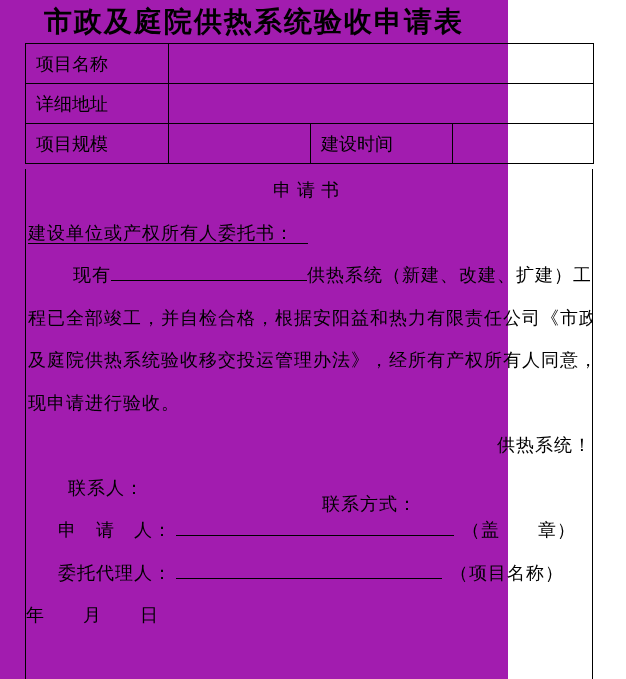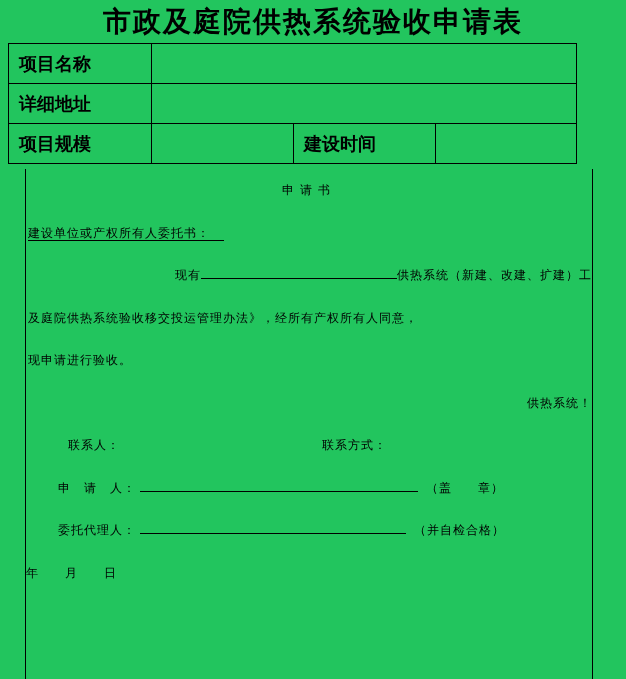--- a/index.html
+++ b/index.html
@@ -3,53 +3,53 @@
 <meta charset="utf-8">
 <style>
   * { margin: 0; padding: 0; box-sizing: border-box; }
   html, body {
     width: 626px; height: 679px;
     background: #ffffff;
     color: #000000;
     font-family: "Liberation Serif", serif;
     overflow: hidden;
   }
-  .page { position: relative; width: 626px; height: 679px; background: #22c55e; }
+  .page { position: relative; width: 508px; height: 679px; background: #a21caf; }
 
   .doc-title {
     position: absolute; top: 3px; left: 0; width: 100%;
     text-align: center;
     font-size: 28px; font-weight: bold; letter-spacing: 2px;
     white-space: nowrap;
   }
 
   table.info-table {
-    position: absolute; top: 43px; left: 8px;
+    position: absolute; top: 43px; left: 25px;
     width: 568px;
-    border-collapse: collapse; table-layout: fixed; font-weight: bold;
+    border-collapse: collapse; table-layout: fixed;
   }
   table.info-table td {
     border: 1.5px solid #000000;
     height: 40px;
     font-size: 18px;
     padding-left: 10px;
     vertical-align: middle;
     white-space: nowrap;
   }
 
   .letter {
     position: absolute; top: 169px; left: 25px;
     width: 568px; height: 510px;
     border-left: 1.5px solid #000000;
     border-right: 1.5px solid #000000;
     overflow: hidden;
   }
   .line {
     height: 42.5px; line-height: 42.5px;
-    font-size: 12px; letter-spacing: 1px;
+    font-size: 18px; letter-spacing: 1px;
     white-space: nowrap;
   }
   .heading-line { text-align: center; letter-spacing: 6px; }
   .salutation-line { margin-left: 2px; }
   .salutation-line .underlined {
     border-bottom: 1.5px solid #000000;
     padding-right: 14px;
   }
   .indent { margin-left: 32px; text-align: right; }
   .body-line { margin-left: 2px; }
@@ -58,21 +58,21 @@
     display: inline-block;
     height: 1em;
     border-bottom: 1.5px solid #000000;
   }
   .blank-system { width: 196px; }
   .blank-applicant { width: 278px; margin-left: 4px; }
   .blank-agent { width: 266px; margin-left: 4px; }
 
   .contacts-line { position: relative; }
   .contact-person { margin-left: 42px; font-family: Liberation Mono, monospace; }
-  .contact-method { position: absolute; left: 296px; top: 0; }
+  .contact-method { position: absolute; left: 296px; top: 16px; }
 
   .sign-line { margin-left: 32px; }
   .seal-note { margin-left: 8px; }
 
   .date-line { text-align: left; padding-right: 16px; }
 
   .attachment-line { margin-left: 2px; font-weight: bold; }
 </style>
 </head>
 <body>
@@ -111,36 +111,37 @@
     <div class="line heading-line">申请书</div>
 
     <div class="line salutation-line">
       <span class="underlined">建设单位或产权所有人委托书：</span>
     </div>
 
     <div class="line indent">
       <span>现有</span><span class="blank blank-system"></span><span>供热系统（新建、改建、扩建）工</span>
     </div>
 
+    <div class="line body-line">程已全部竣工，并自检合格，根据安阳益和热力有限责任公司《市政</div>
     <div class="line body-line">及庭院供热系统验收移交投运管理办法》，经所有产权所有人同意，</div>
     <div class="line body-line">现申请进行验收。</div>
 
     <div class="line indent">供热系统！</div>
 
     <div class="line contacts-line">
       <span class="contact-person">联系人：</span><span></span>
       <span class="contact-method">联系方式：</span>
     </div>
 
     <div class="line sign-line">
       <span>申　请　人：</span><span class="blank blank-applicant"></span><span class="seal-note">（盖　　章）</span>
     </div>
 
     <div class="line sign-line">
-      <span>委托代理人：</span><span class="blank blank-agent"></span><span class="seal-note">（并自检合格）</span>
+      <span>委托代理人：</span><span class="blank blank-agent"></span><span class="seal-note">（项目名称）</span>
     </div>
 
     <div class="line date-line">年　　月　　日</div>
 
 
   </div>
 
 </div>
 
 </body></html>

